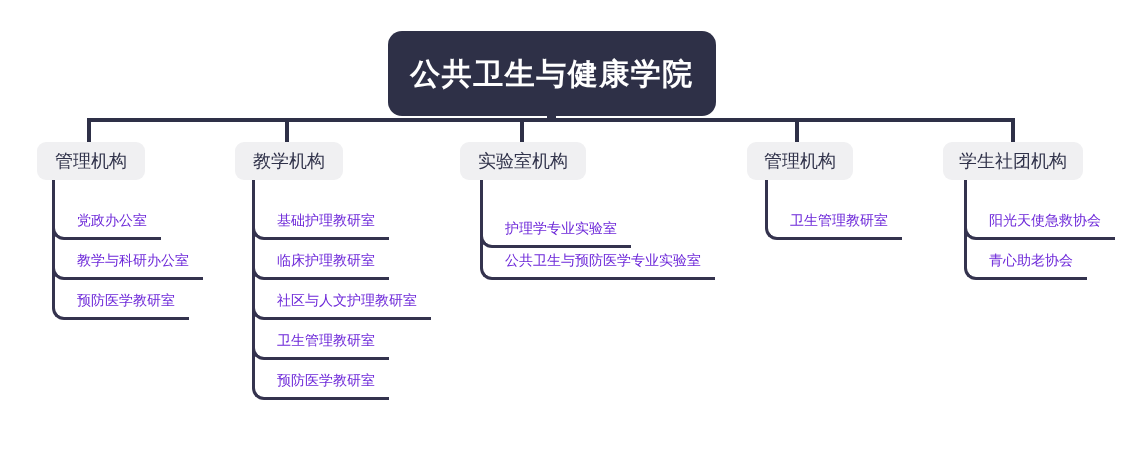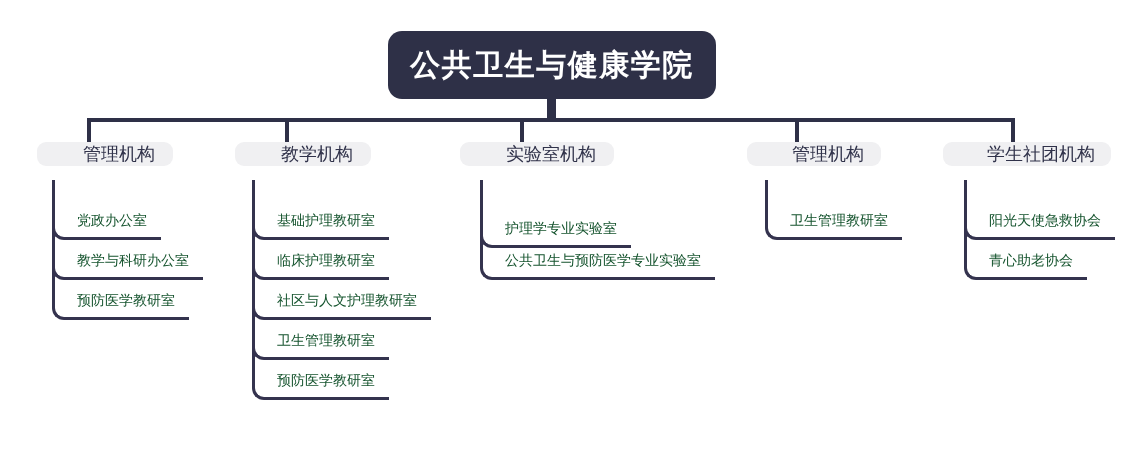--- a/index.html
+++ b/index.html
@@ -1,54 +1,54 @@
 <!DOCTYPE html>
 <html><head>
 <meta charset="utf-8">
 <style>
   html,body{margin:0;padding:0;background:#ffffff;}
   body{font-family:"Liberation Sans","DejaVu Sans",sans-serif;}
   .canvas{position:relative;width:1147px;height:468px;background:#ffffff;overflow:hidden;}
 
   
   .root-node{
-    position:absolute;left:388px;top:31px;width:328px;height:68px;
+    position:absolute;left:388px;top:31px;width:328px;height:85px;
     background:#2e3047;border-radius:14px;
     display:flex;align-items:center;justify-content:center;
   }
   .root-node span{
     color:#ffffff;font-size:30px;font-weight:bold;letter-spacing:1.5px;
     line-height:1;white-space:nowrap;
   }
 
   
   .line{position:absolute;background:#2e3047;}
   .root-stub{left:547px;top:98px;width:9px;height:23px;}
   .hline{left:87px;top:118px;width:928px;height:4px;}
   .stub{top:120px;width:4px;height:23px;}
 
   
   .branch-node{
-    position:absolute;top:142px;height:24px;
+    position:absolute;top:142px;height:38px;
     background:#f0f0f2;border-radius:9px;
-    display:flex;align-items:center;justify-content:center;padding-left:28px;
+    display:flex;align-items:center;justify-content:center;
   }
   .branch-node span{
     color:#30324a;font-size:18px;line-height:1;white-space:nowrap;
   }
 
   
   .child{
     position:absolute;box-sizing:border-box;top:180px;width:max-content;
     border-left:3px solid #34334e;border-bottom:3px solid #34334e;
     border-bottom-left-radius:12px;
     display:flex;align-items:flex-end;
   }
   .child span{
-    font-size:14px;color:#14532d;line-height:1.25;white-space:nowrap;
+    font-size:14px;color:#6d28d9;line-height:1.25;white-space:nowrap;
     padding:0 14px 8px 22px;
   }
 </style>
 </head>
 <body>
 
 <div class="canvas">
 
   <div class="root-node">
     <span>公共卫生与健康学院</span>

